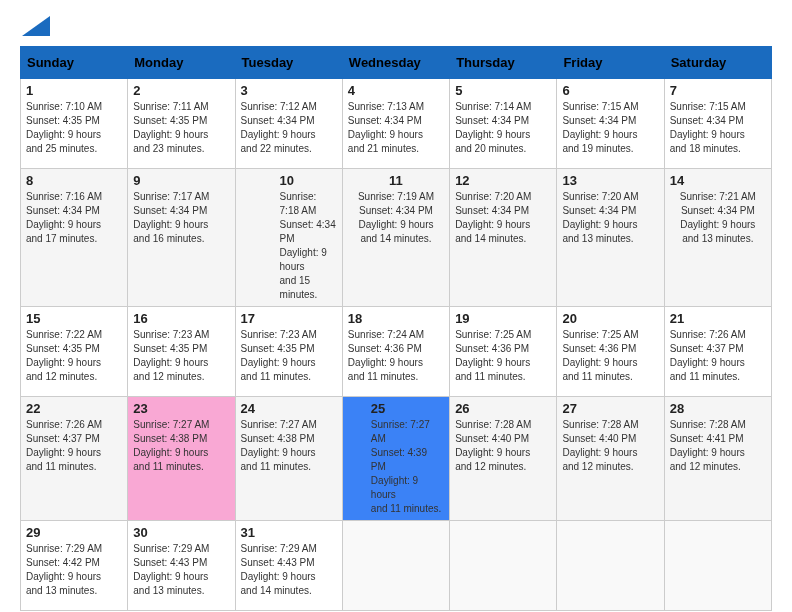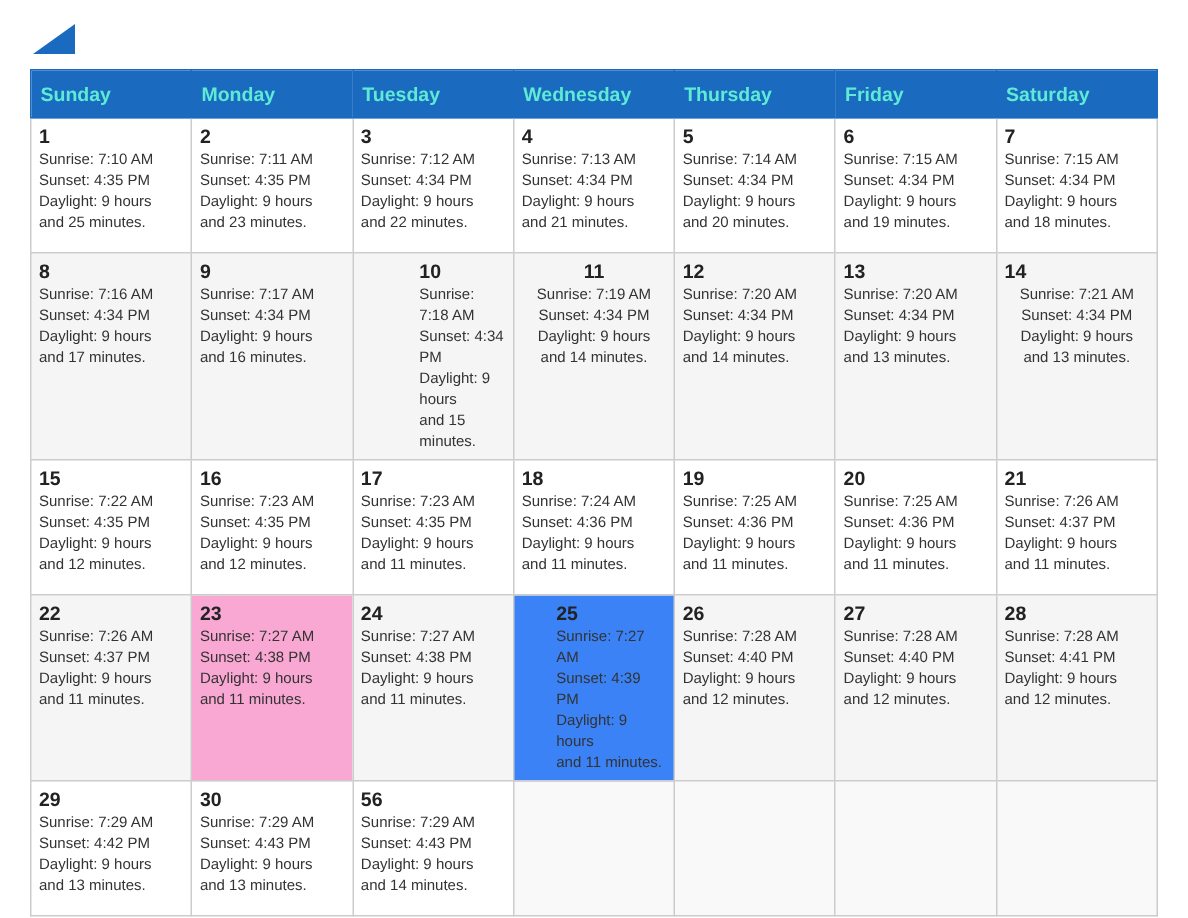--- a/index.html
+++ b/index.html
@@ -41,21 +41,21 @@
       font-size: 16px;
       color: #555;
     }
     .calendar {
       width: 100%;
       border-collapse: collapse;
       font-size: 11px;
     }
     .calendar th {
       background: #1a6bbf;
-      color: #5eead4;
+      color: #000000;
       padding: 8px 6px;
       text-align: left;
       font-size: 13px;
       font-weight: bold;
       border: 1px solid #1a6bbf;
     }
     .calendar td {
       border: 1px solid #ccc;
       vertical-align: top;
       padding: 4px 5px;
@@ -328,21 +328,21 @@
 and 13 minutes.</div>
         </td>
         <td>
           <span class="day-num">30</span>
           <div class="day-info" style="white-space: pre-line;">Sunrise: 7:29 AM
 Sunset: 4:43 PM
 Daylight: 9 hours
 and 13 minutes.</div>
         </td>
         <td>
-          <span class="day-num">56</span>
+          <span class="day-num">31</span>
           <div class="day-info" style="white-space: pre-line;">Sunrise: 7:29 AM
 Sunset: 4:43 PM
 Daylight: 9 hours
 and 14 minutes.</div>
         </td>
         <td class="empty-cell"></td>
         <td class="empty-cell"></td>
         <td class="empty-cell"></td>
         <td class="empty-cell"></td>
       </tr>

